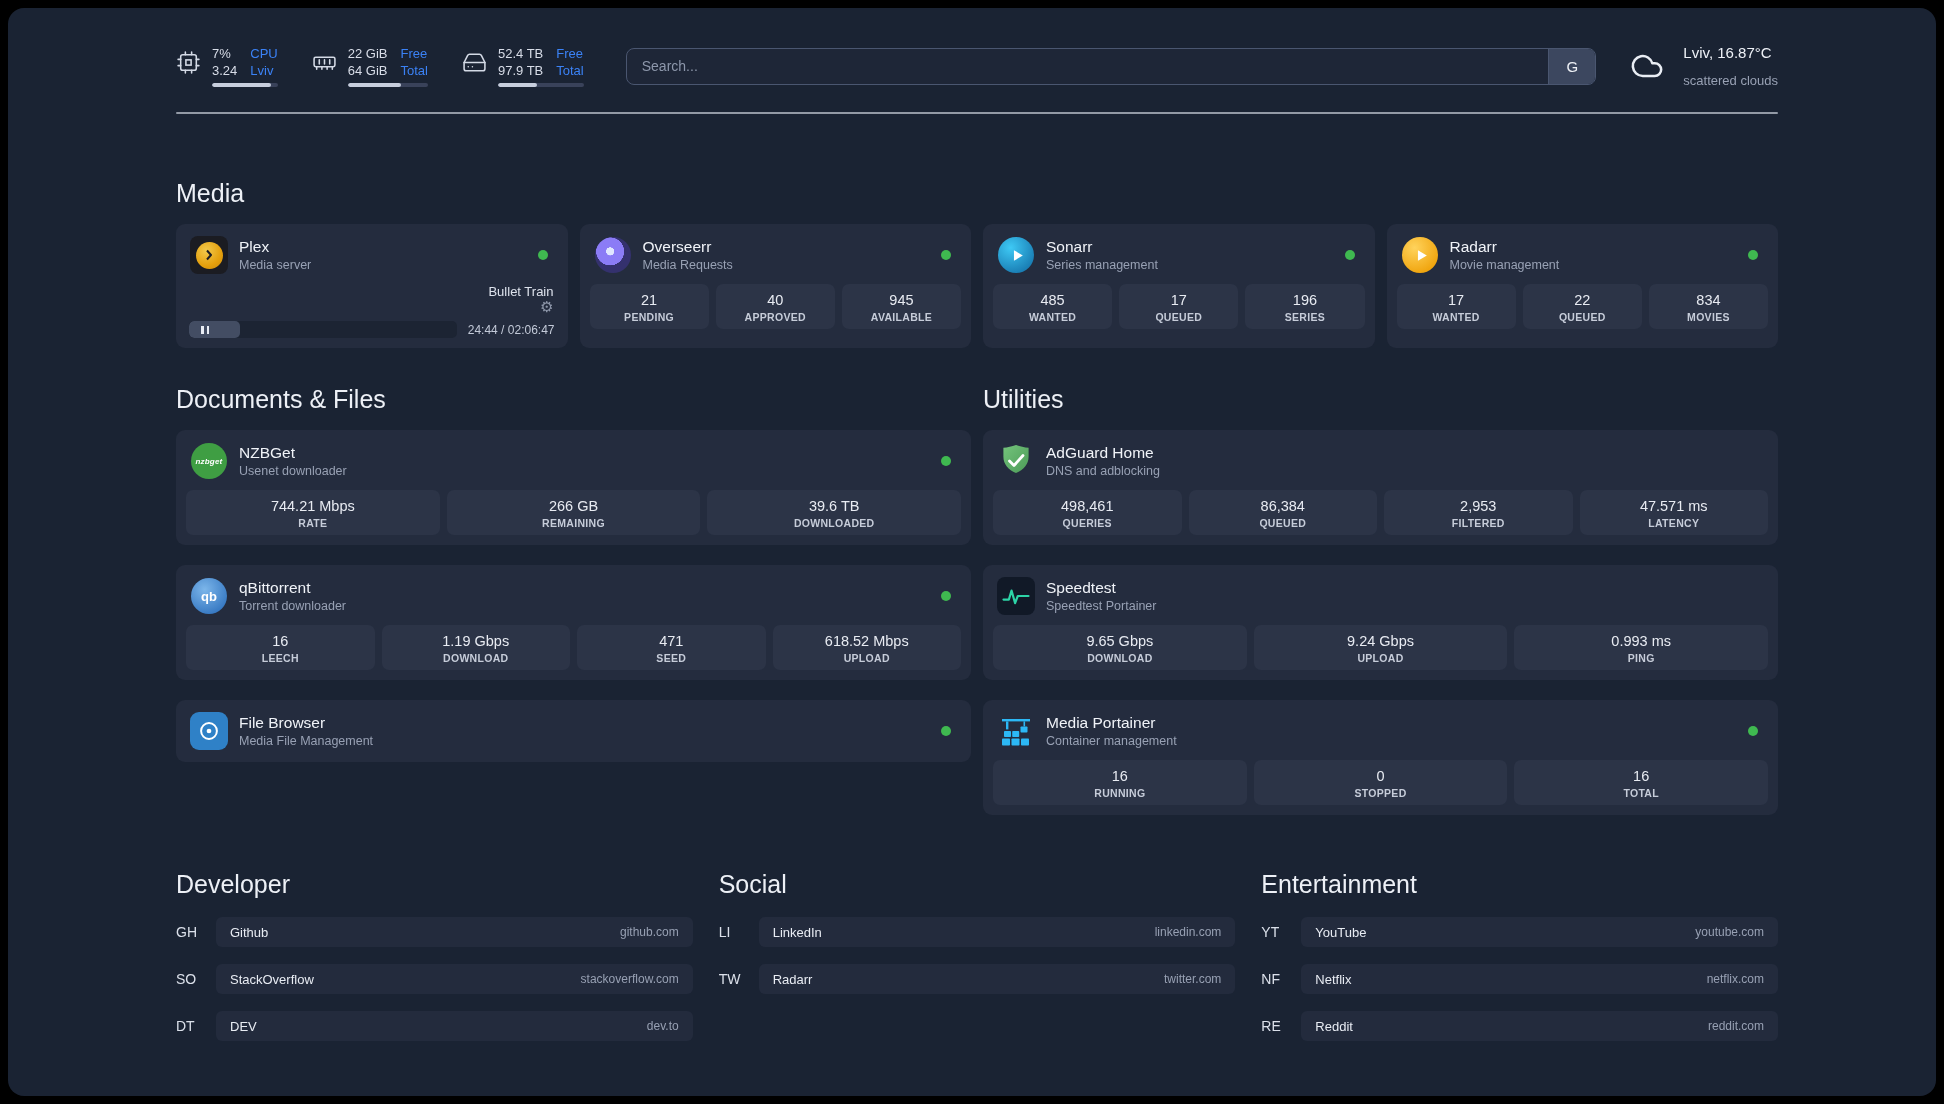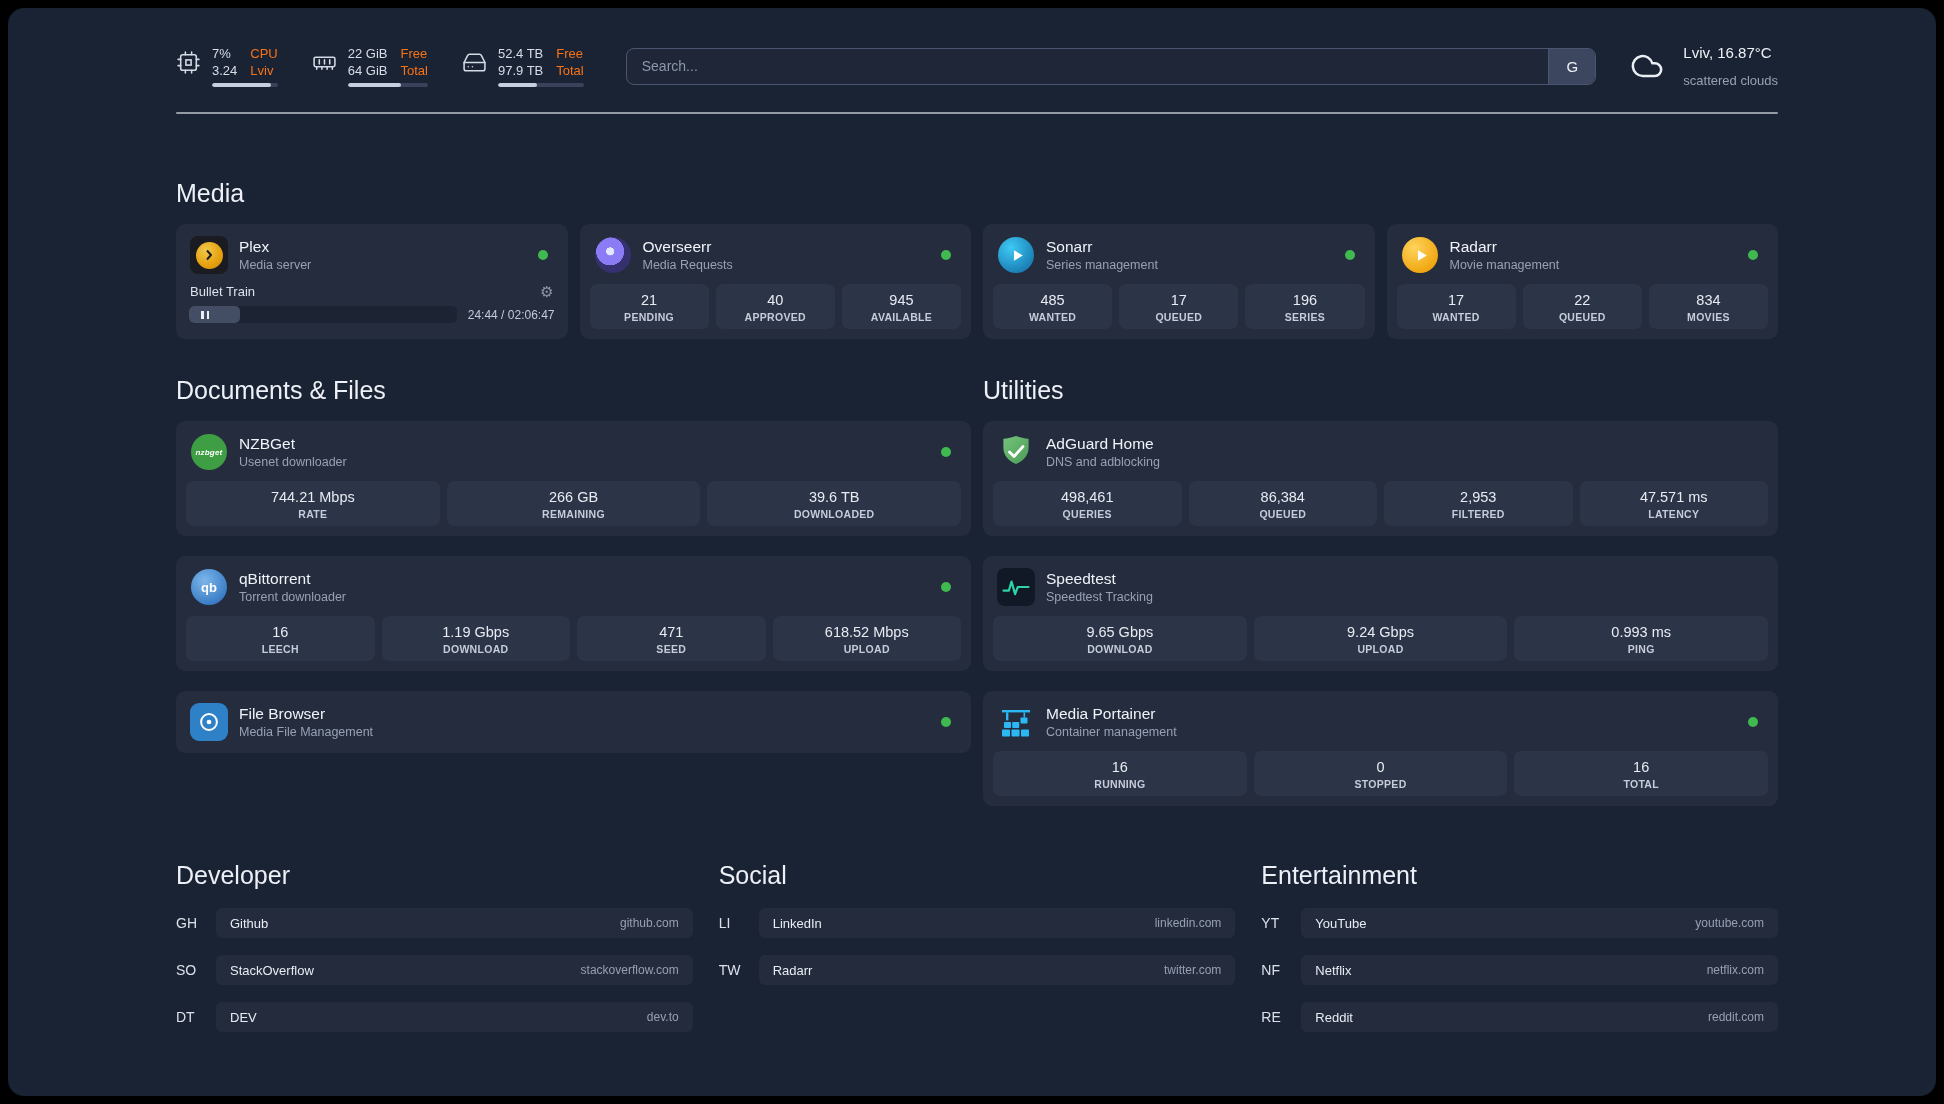--- a/index.html
+++ b/index.html
@@ -10,21 +10,21 @@
   body{width:1944px; height:1104px; background:#000; font-family:"Liberation Sans", sans-serif; overflow:hidden;}
   .screen{position:relative; width:1928px; height:1088px; margin:8px; background:var(--page-bg); border-radius:16px; overflow:hidden;}
   .content{padding:36px 158px 0 168px;}
 
   
   .topbar{display:flex; align-items:center;}
   .res{display:flex; align-items:flex-start; gap:11px; margin-right:34px;}
   .res-icon svg{width:25px; height:25px; margin-top:5px; display:block;}
   .res-cols{display:flex; gap:13px; font-size:13px; line-height:17px;}
   .res-vals{color:#d8dde8; text-align:left;}
-  .res-labels{color:#f97316;}
+  .res-labels{color:#3b82f6;}
   .res-vals div,.res-labels div{white-space:nowrap;}
   .res-bar{height:4px; background:#39425a; border-radius:2px; margin-top:4px; overflow:hidden;}
   .res-bar-fill{height:100%; background:#c7cedd; border-radius:2px;}
 
   .search{flex:1; display:flex; align-items:stretch; height:37px; margin:0 28px 0 8px; background:#1e2637; border:1px solid #4a5670; border-radius:8px; overflow:hidden;}
   .search input{flex:1; background:transparent; border:none; outline:none; color:#d6dbe6; font-size:14px; padding:0 15px; font-family:inherit;}
   .search input::placeholder{color:#8d97ab;}
   .search-g{width:47px; background:#3c475f; border:none; border-left:1px solid #4a5670; color:#eef1f6; font-size:15px; font-weight:500; cursor:pointer; font-family:inherit;}
 
   .weather{display:flex; align-items:center; gap:13px;}
@@ -47,21 +47,21 @@
   .svc-desc{font-size:12.5px; color:var(--text-muted); margin-top:2px;}
   .dot{width:10px; height:10px; border-radius:50%; background:var(--status-online); margin-left:auto; margin-right:8px; flex:0 0 auto;}
 
   .stats{display:flex; gap:7px;}
   .stat{flex:1; background:var(--tile-bg); border-radius:7px; text-align:center; padding:8px 4px 6px;}
   .stat-value{font-size:14.5px; color:#e8ebf2;}
   .stat-label{font-size:10.5px; font-weight:700; color:#c6ccd9; margin-top:3px; letter-spacing:.3px;}
 
   
   .player{padding:0 3px;}
-  .player-top{display:flex; align-items:flex-end; justify-content:space-between; padding:0 1px 7px;}
+  .player-top{display:flex; align-items:flex-end; justify-content:space-between; padding:0 1px 7px;flex-direction:column;}
   .player-title{font-size:13px; color:#dde2ec;}
   .gear{color:#8d96a9; font-size:15px; line-height:1; cursor:pointer;}
   .player-row{display:flex; align-items:center; gap:11px;}
   .player-track{flex:1; height:17px; background:#1c2433; border-radius:5px; position:relative; overflow:hidden; cursor:pointer;}
   .player-fill{position:absolute; left:0; top:0; bottom:0; background:#434d63; border-radius:5px;}
   .pause{position:absolute; left:12px; top:0; bottom:0; display:flex; gap:3px; align-items:center;}
   .pause i{display:block; width:2.5px; height:8px; background:#e9edf4;}
   .player-time{font-size:12px; color:#c3cad8; white-space:nowrap;}
 
   .two-col{display:grid; grid-template-columns:1fr 1fr; gap:0 12px; margin-top:36px; align-items:start;}
@@ -460,21 +460,21 @@
           <div class="card-head">
             <span class="svc-icon">
               <span class="speedtest-tile">
                 <svg viewBox="0 0 38 38" width="34" height="34" fill="none">
                   <path d="M5 23h6l3-10 4 14 3-8h12" stroke="#2dd4a7" stroke-width="2.4" stroke-linecap="round" stroke-linejoin="round"></path>
                 </svg>
               </span>
             </span>
             <div class="svc-text">
               <div class="svc-name">Speedtest</div>
-              <div class="svc-desc">Speedtest Tracking</div>
+              <div class="svc-desc">Speedtest Portainer</div>
             </div>
           </div>
           <div class="stats">
             <div class="stat">
               <div class="stat-value">9.65 Gbps</div>
               <div class="stat-label">DOWNLOAD</div>
             </div>
             <div class="stat">
               <div class="stat-value">9.24 Gbps</div>
               <div class="stat-label">UPLOAD</div>

